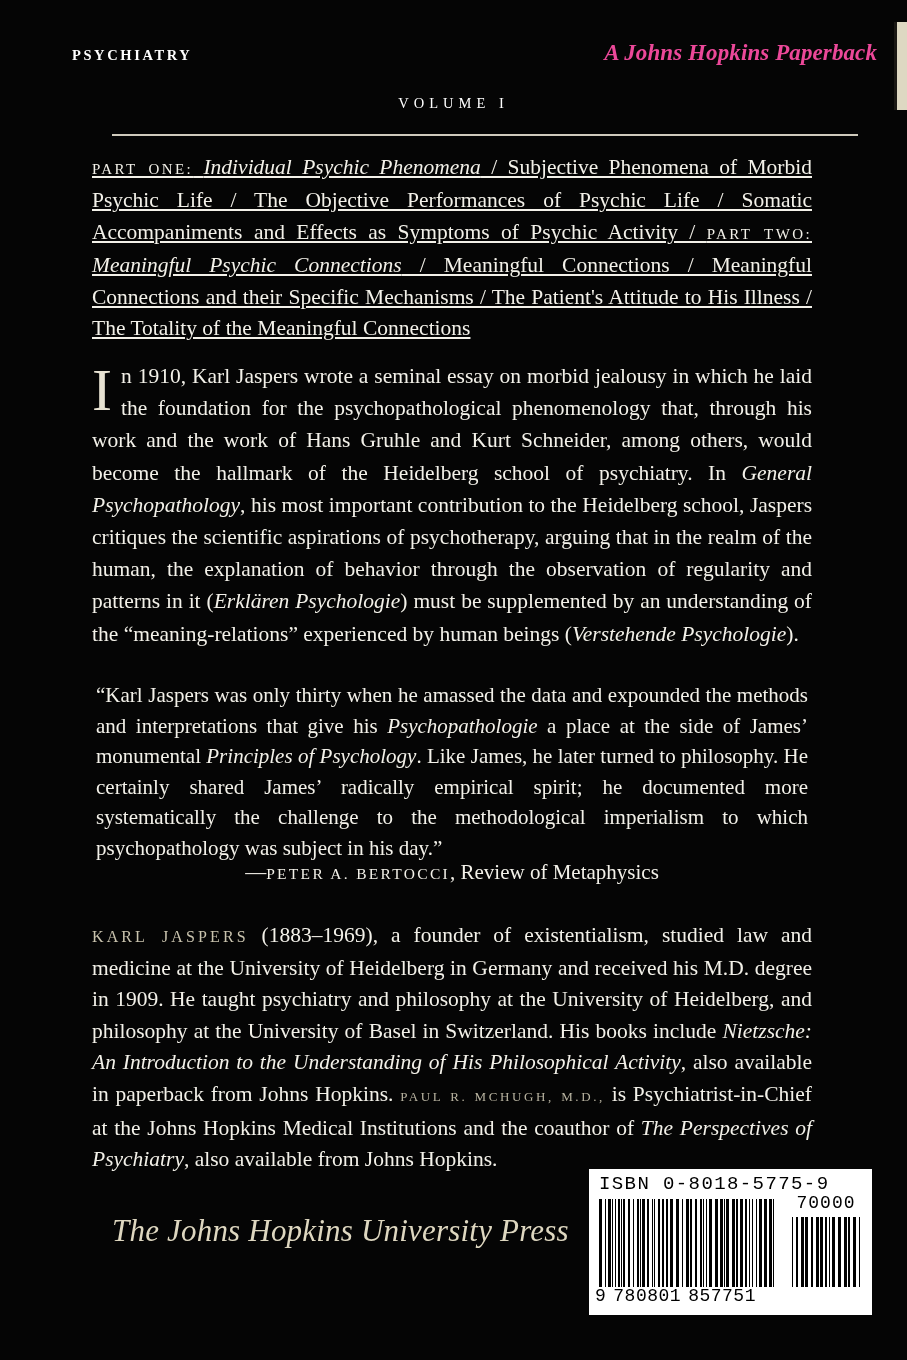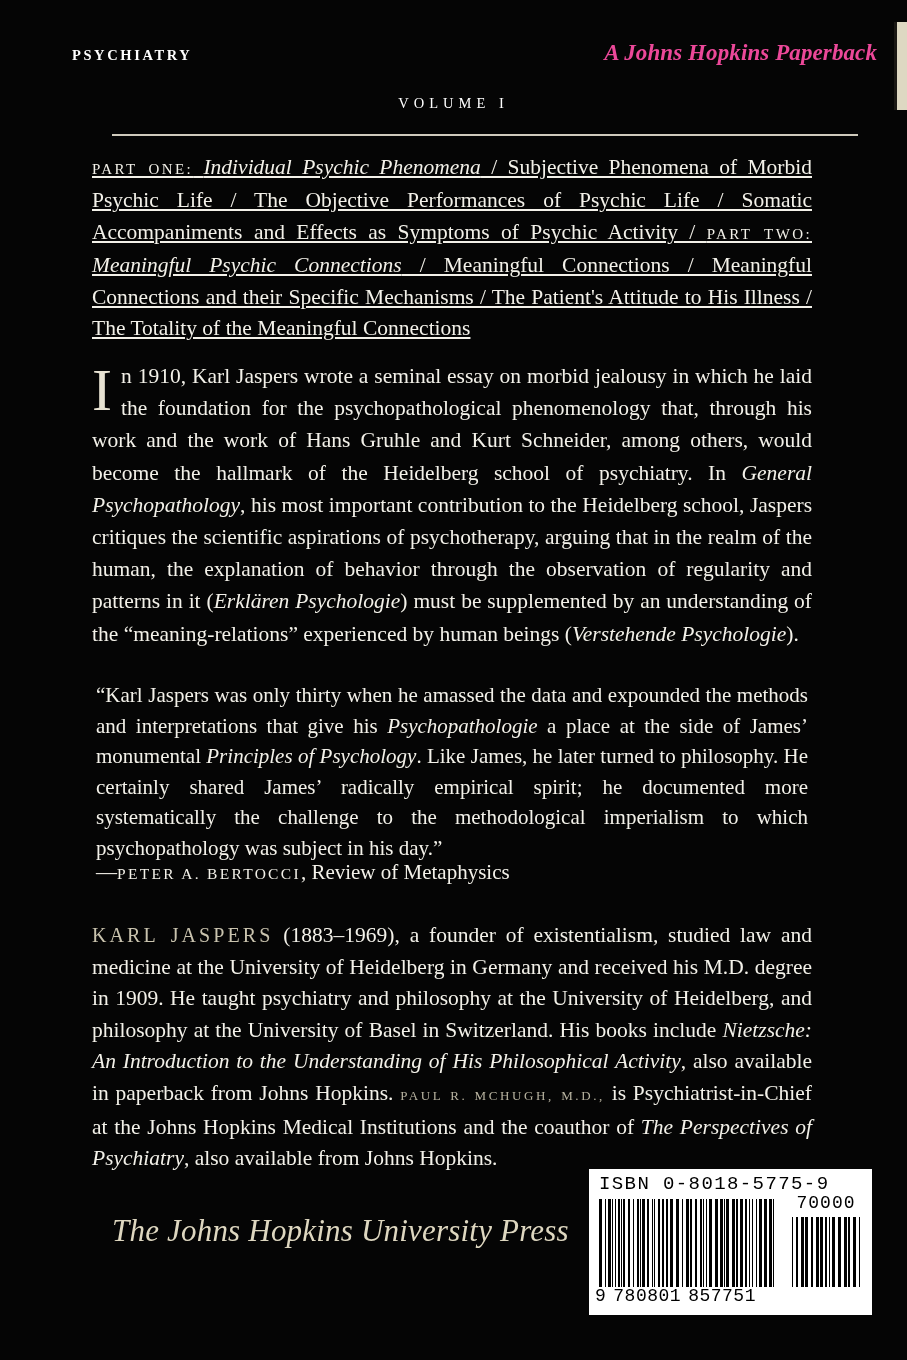--- a/index.html
+++ b/index.html
@@ -138,42 +138,42 @@
     font-size: 21px;
     line-height: 30.6px;
     text-align: justify;
     color: #f3f1e9;
   }
   .attrib {
     position: absolute;
     left: 96px;
     width: 712px;
     top: 860px;
-    text-align: left;
+    text-align: center;
     font-size: 21px;
     color: #f3f1e9;
   }
   .attrib .sc {
     font-size: 15.5px;
     letter-spacing: 2.3px;
   }
 
   
   .bio {
     position: absolute;
     left: 92px;
     width: 720px;
     top: 920px;
     font-size: 21.5px;
     line-height: 31.6px;
     text-align: justify;
     color: #f3f1e9;
   }
   .bio .name {
-    font-size: 20px;
+    font-size: 16px;
     letter-spacing: 3.1px;
     color: #c9c3ae;
   }
   .bio .name2 {
     font-size: 13px;
     letter-spacing: 2.6px;
     color: #b8b3a0;
   }
 
   

